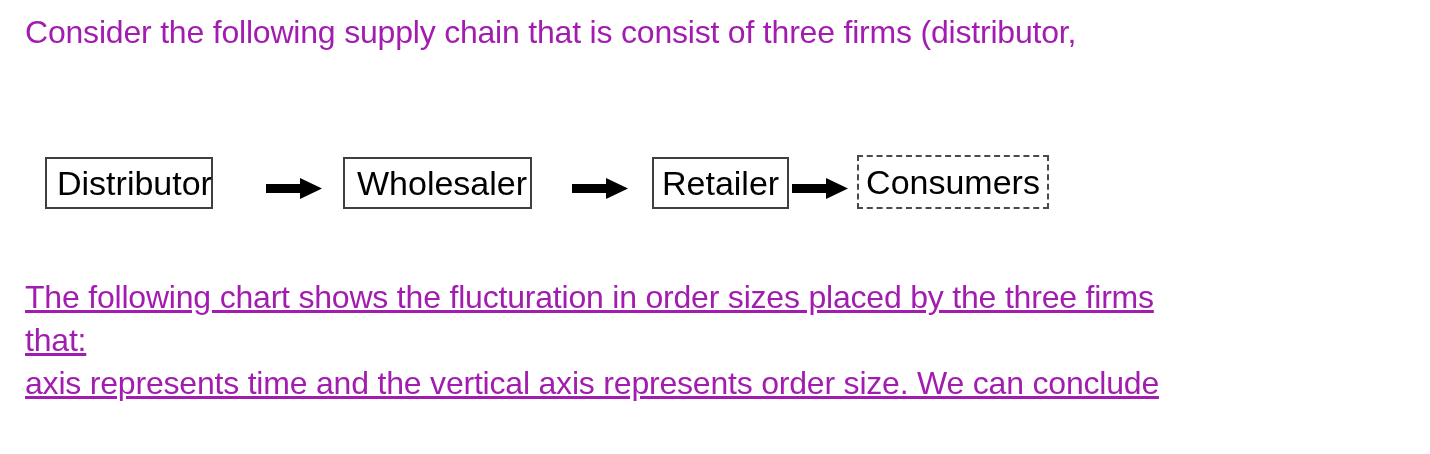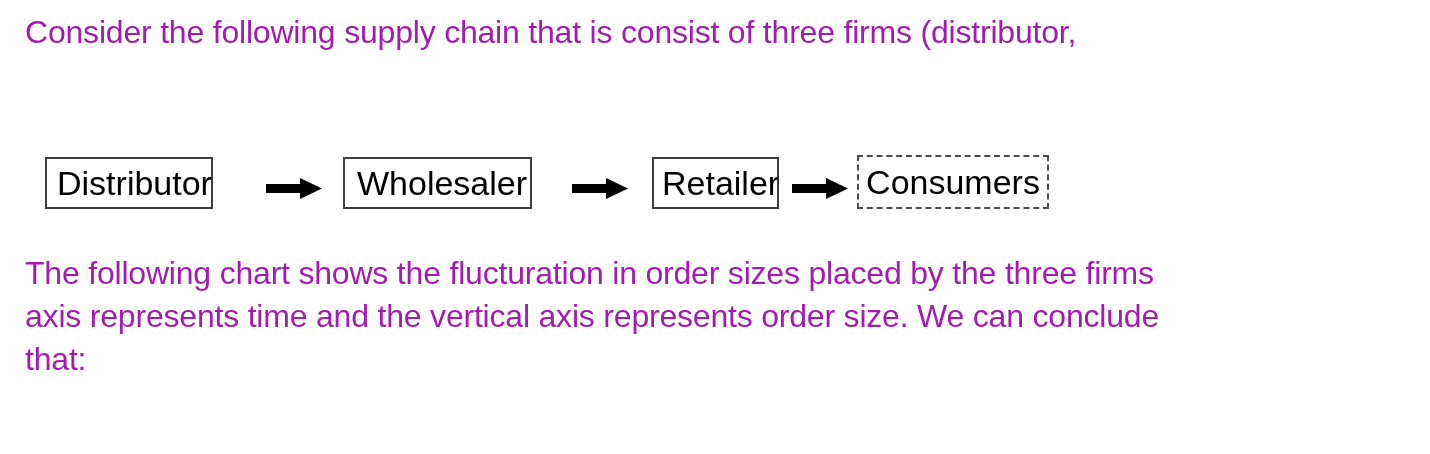--- a/index.html
+++ b/index.html
@@ -18,21 +18,21 @@
     position: absolute;
     left: 25px;
     color: #a21caf;
     font-size: 32px;
     line-height: 43px;
     letter-spacing: -0.2px;
     font-weight: 400;
     white-space: nowrap;
   }
   .para-intro { top: 11px; }
-  .para-body  { top: 252px; }
+  .para-body  { top: 276px; text-decoration: underline; }
 
   .diagram {
     position: absolute;
     top: 0; left: 0;
     width: 1430px;
     height: 260px;
   }
   .node {
     position: absolute;
     top: 157px;
@@ -41,21 +41,21 @@
     border: 2px solid #3f3f3f;
     display: flex;
     align-items: center;
     color: #000000;
     font-size: 34px;
     white-space: nowrap;
     background: #ffffff;
   }
   .node-distributor { left: 45px;  width: 168px; padding-left: 10px; }
   .node-wholesaler  { left: 343px; width: 189px; padding-left: 12px; }
-  .node-retailer    { left: 652px; width: 127px; padding-left: 8px;  }
+  .node-retailer    { left: 652px; width: 137px; padding-left: 8px;  }
   .node-consumers   {
     left: 857px; width: 192px;
     top: 155px; height: 54px;
     border: 2px dashed #4a4a4a;
     justify-content: center;
     padding-left: 0;
     text-align: center;
   }
   .arrow {
     position: absolute;
@@ -111,15 +111,15 @@
   </div>
 
   <div class="node node-consumers">
     <span>Consumers</span>
   </div>
 
 </div>
 
 <div class="para para-body">
   <div class="line">The following chart shows the flucturation in order sizes placed by the three firms</div>
+  <div class="line">that:</div>
   <div class="line">axis represents time and the vertical axis represents order size. We can conclude</div>
-  <div class="line">that:</div>
 </div>
 
 </body></html>

